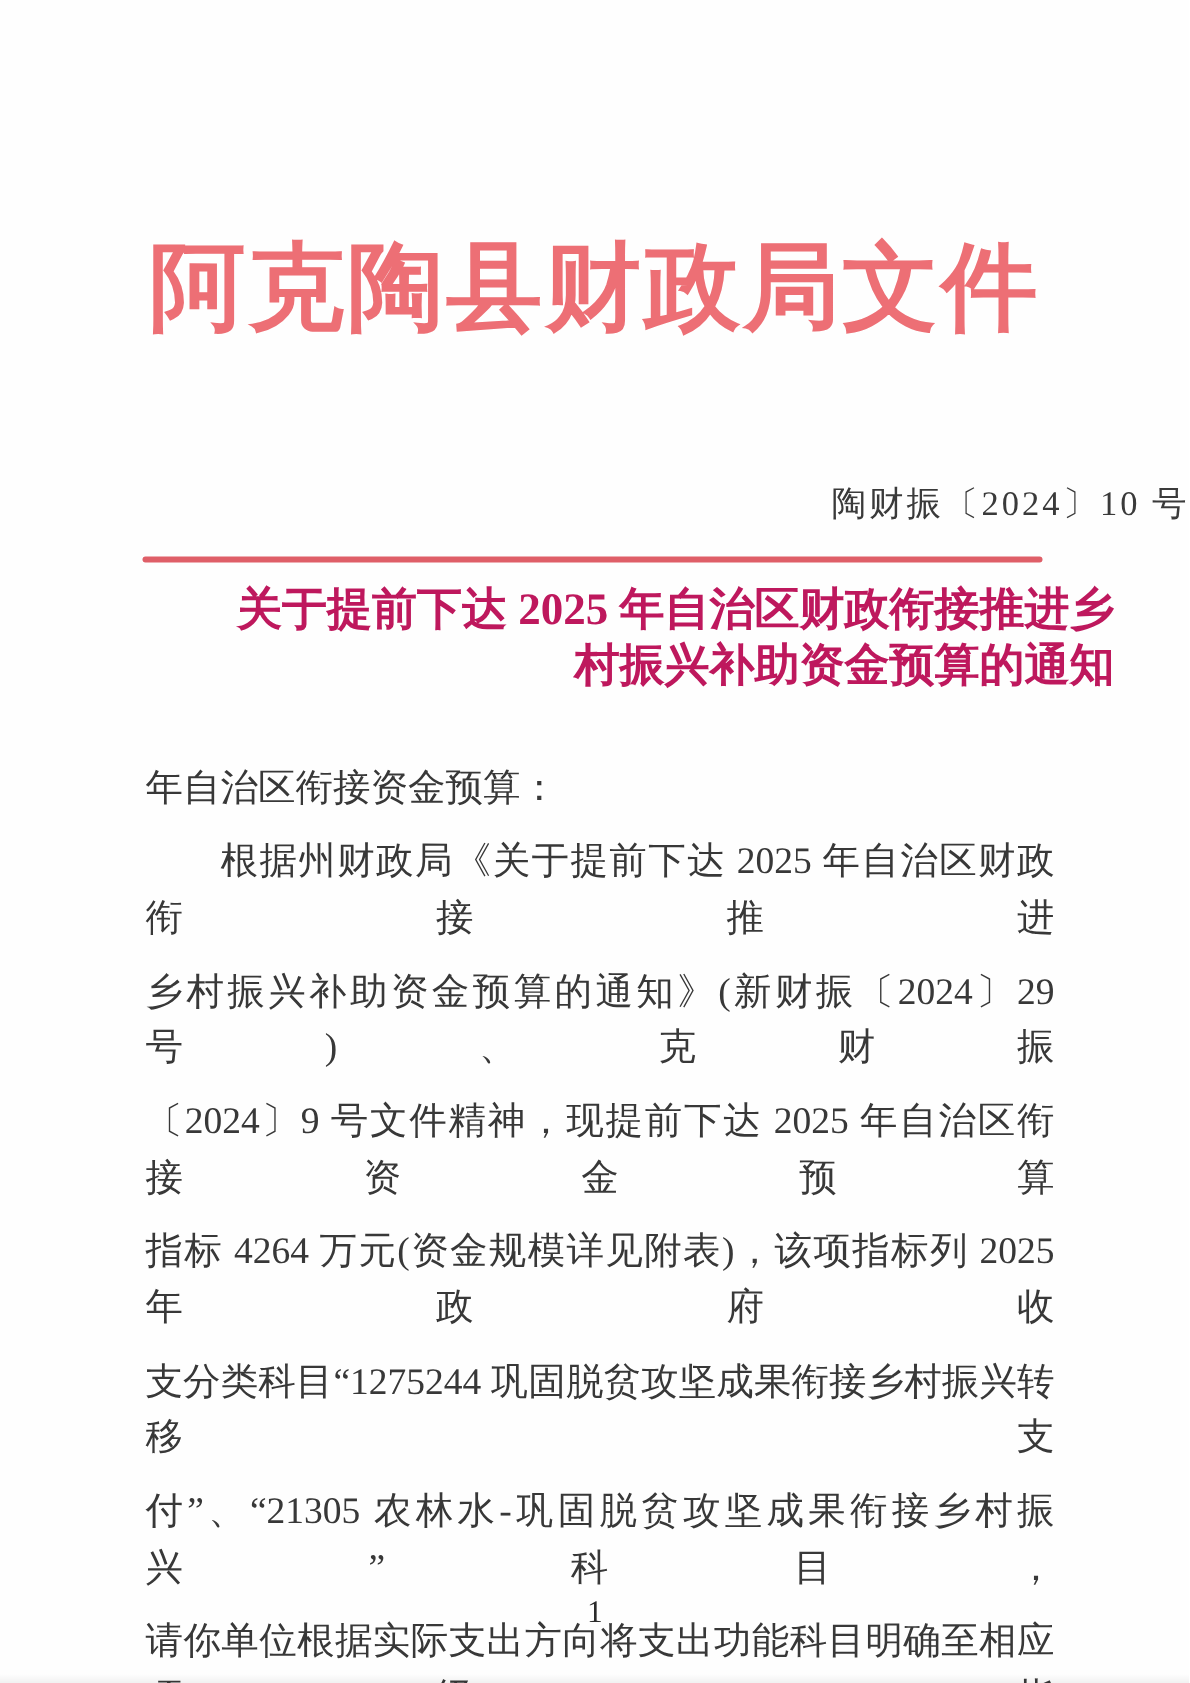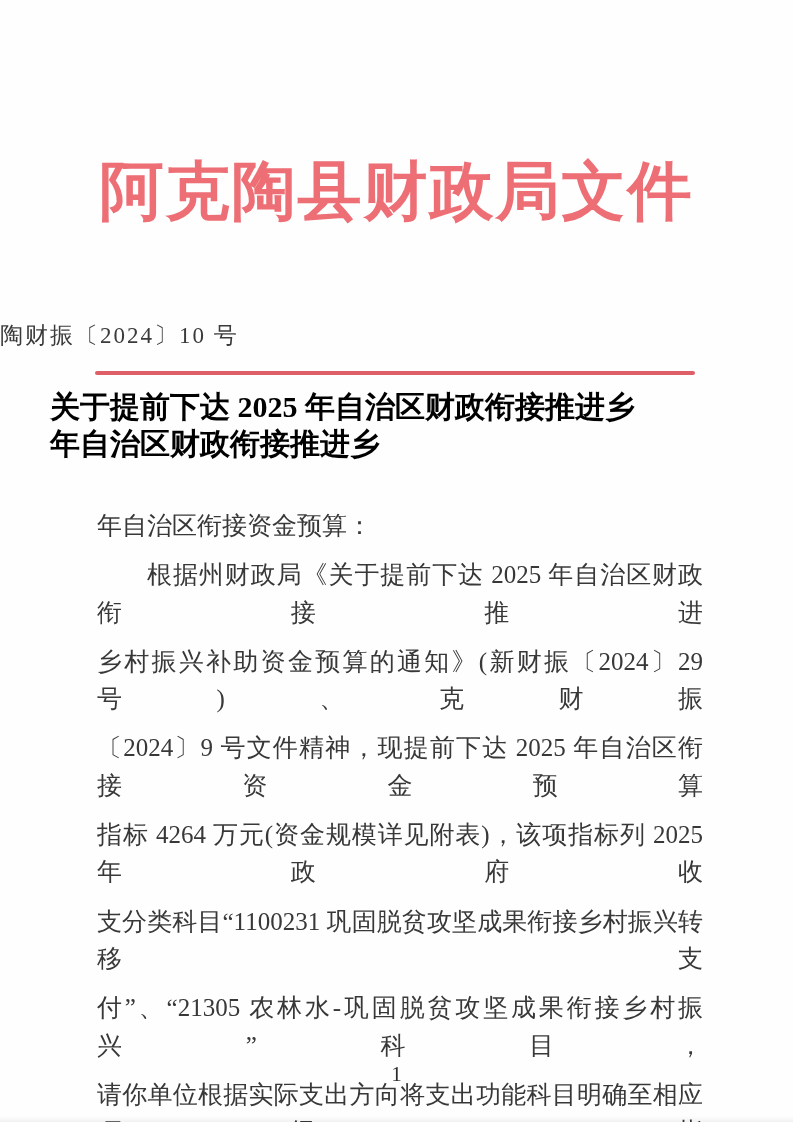--- a/index.html
+++ b/index.html
@@ -22,44 +22,44 @@
     font-weight: bold;
     letter-spacing: 2px;
     color: #ed6f75;
     white-space: nowrap;
   }
   .doc-number {
     position: absolute;
     top: 320px;
     left: 0;
     width: 100%;
-    text-align: left;
+    text-align: right;
     font-size: 23px;
     letter-spacing: 2px;
     color: #3a3a3a;
   }
   .red-line {
     position: absolute;
     top: 371px;
     left: 95px;
     width: 600px;
     height: 4px;
     background: #df5f68;
     border-radius: 2px;
   }
   .doc-title {
     position: absolute;
     top: 388px;
     left: 50px;
     width: 693px;
-    text-align: left;
+    text-align: right;
     font-size: 30px;
     line-height: 37px;
     font-weight: bold;
-    color: #000000;
+    color: #be185d;
   }
   .body-block {
     position: absolute;
     top: 507px;
     left: 97px;
     width: 606px;
     font-size: 25px;
     line-height: 37.3px;
     color: #383838;
   }
@@ -94,31 +94,31 @@
 <div class="page">
 
   <div class="header-title">阿克陶县财政局文件</div>
 
   <div class="doc-number">陶财振〔2024〕10 号</div>
 
   <div class="red-line"></div>
 
   <div class="doc-title">
     <div>关于提前下达 2025 年自治区财政衔接推进乡</div>
-    <div>年自治区财政衔接推进乡</div>
+    <div>村振兴补助资金预算的通知</div>
   </div>
 
   <div class="body-block">
     <div class="bline">年自治区衔接资金预算：</div>
 
     <div class="bline jline indent">根据州财政局《关于提前下达 2025 年自治区财政衔接推进</div>
     <div class="bline jline">乡村振兴补助资金预算的通知》(新财振〔2024〕29 号)、克财振</div>
     <div class="bline jline">〔2024〕9 号文件精神，现提前下达 2025 年自治区衔接资金预算</div>
     <div class="bline jline">指标 4264 万元(资金规模详见附表)，该项指标列 2025 年政府收</div>
-    <div class="bline jline">支分类科目“1100231 巩固脱贫攻坚成果衔接乡村振兴转移支</div>
+    <div class="bline jline">支分类科目“1275244 巩固脱贫攻坚成果衔接乡村振兴转移支</div>
     <div class="bline jline">付”、“21305 农林水-巩固脱贫攻坚成果衔接乡村振兴”科目，</div>
     <div class="bline jline">请你单位根据实际支出方向将支出功能科目明确至相应项级，指</div>
     <div class="bline jline">标待 2025 年预算年度开始后，按程序使用。有关事项通知如下：</div>
 
   </div>
 
   <div class="page-number">1</div>
 
   <div class="scan-edge"></div>
 </div>

